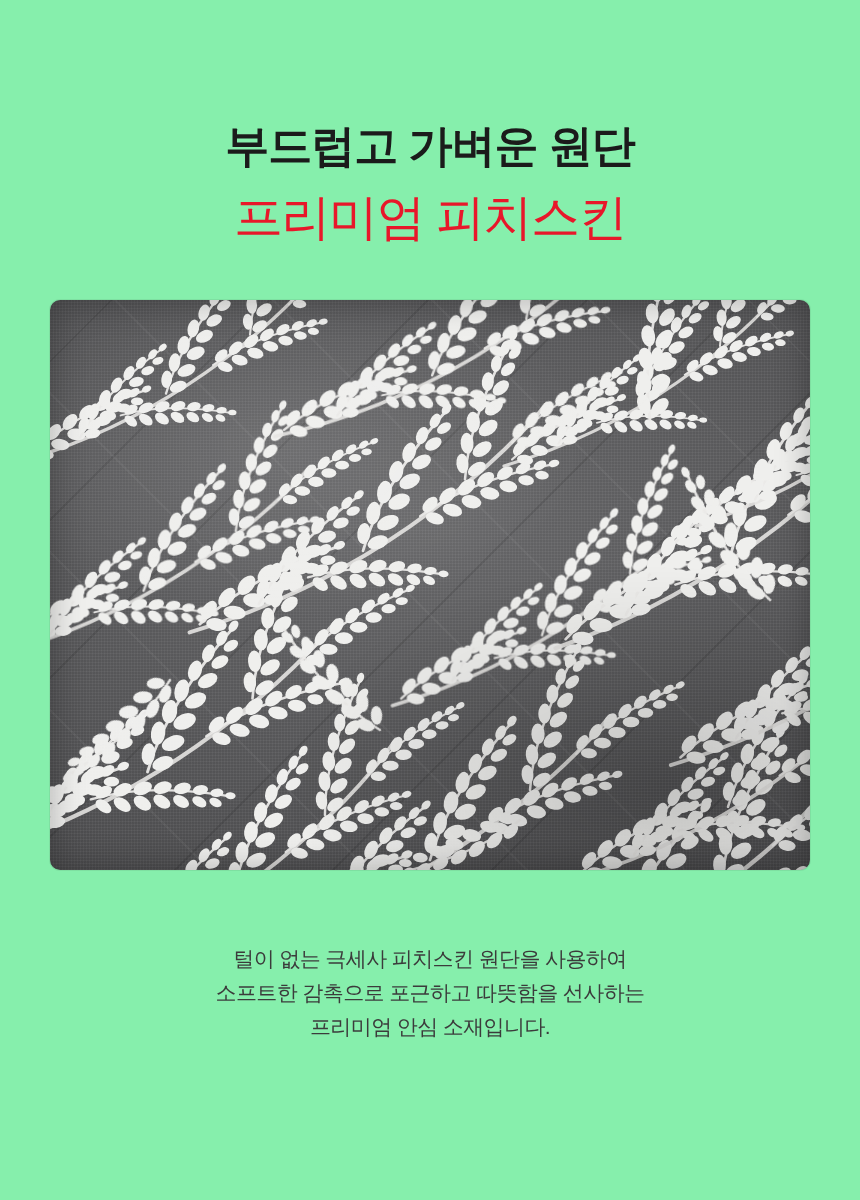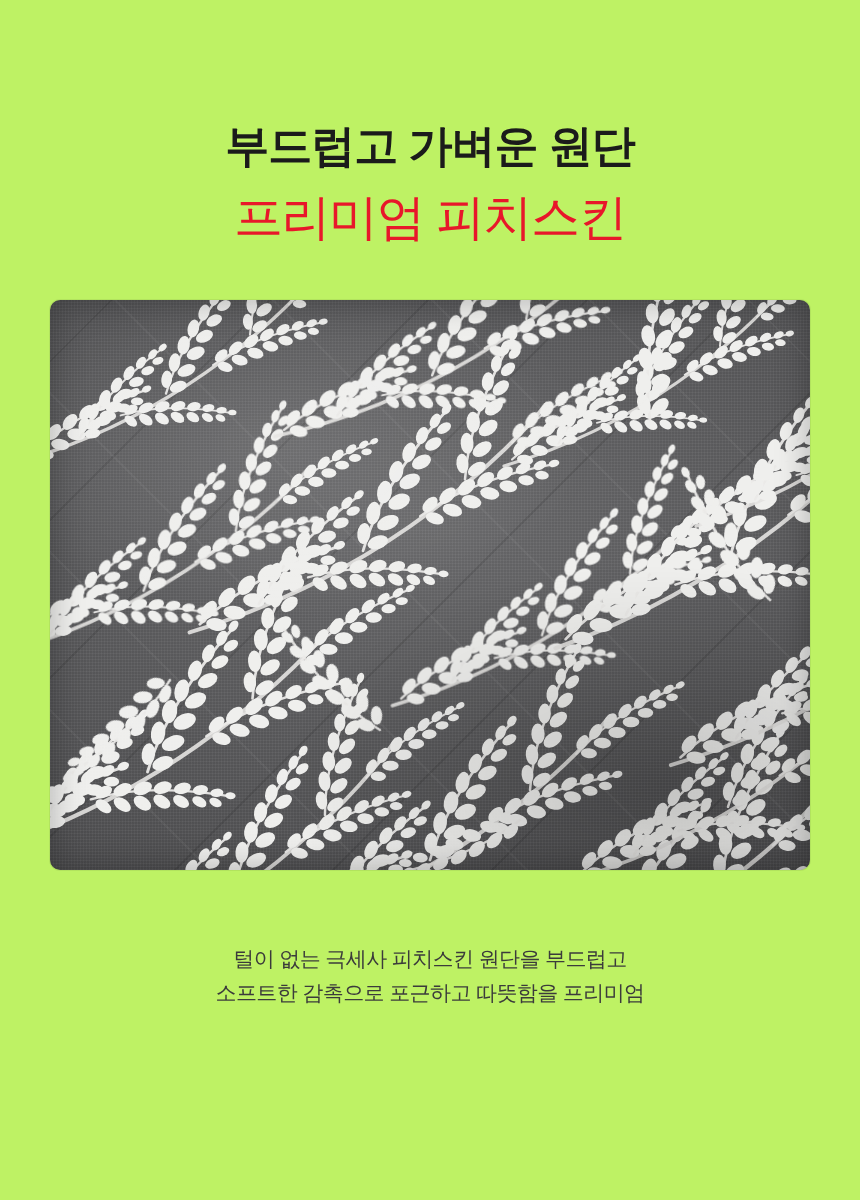--- a/index.html
+++ b/index.html
@@ -11,21 +11,21 @@
     width: 860px;
     height: 1200px;
     font-family: "Liberation Sans", "DejaVu Sans", sans-serif;
     color: #222222;
     overflow: hidden;
   }
   .page {
     position: relative;
     width: 860px;
     height: 1200px;
-    background: #bef264;
+    background: #86efac;
     display: flex;
     flex-direction: column;
     align-items: center;
   }
 
   
   .heading-block {
     margin-top: 118px;
     text-align: center;
     width: 100%;
@@ -175,17 +175,18 @@
           <use href="#frond" transform="translate(330,430) rotate(-120) scale(0.72)"></use>
           <use href="#frond" transform="translate(470,520) rotate(170) scale(0.68)"></use>
         </g>
       </svg>
       <div class="photo-light"></div>
       <div class="photo-edge"></div>
     </div>
   </div>
 
   <div class="caption">
-    <div>털이 없는 극세사 피치스킨 원단을 부드럽고</div>
-    <div>소프트한 감촉으로 포근하고 따뜻함을 프리미엄</div>
+    <div>털이 없는 극세사 피치스킨 원단을 사용하여</div>
+    <div>소프트한 감촉으로 포근하고 따뜻함을 선사하는</div>
+    <div>프리미엄 안심 소재입니다.</div>
   </div>
 
 </div>
 
 </body></html>

